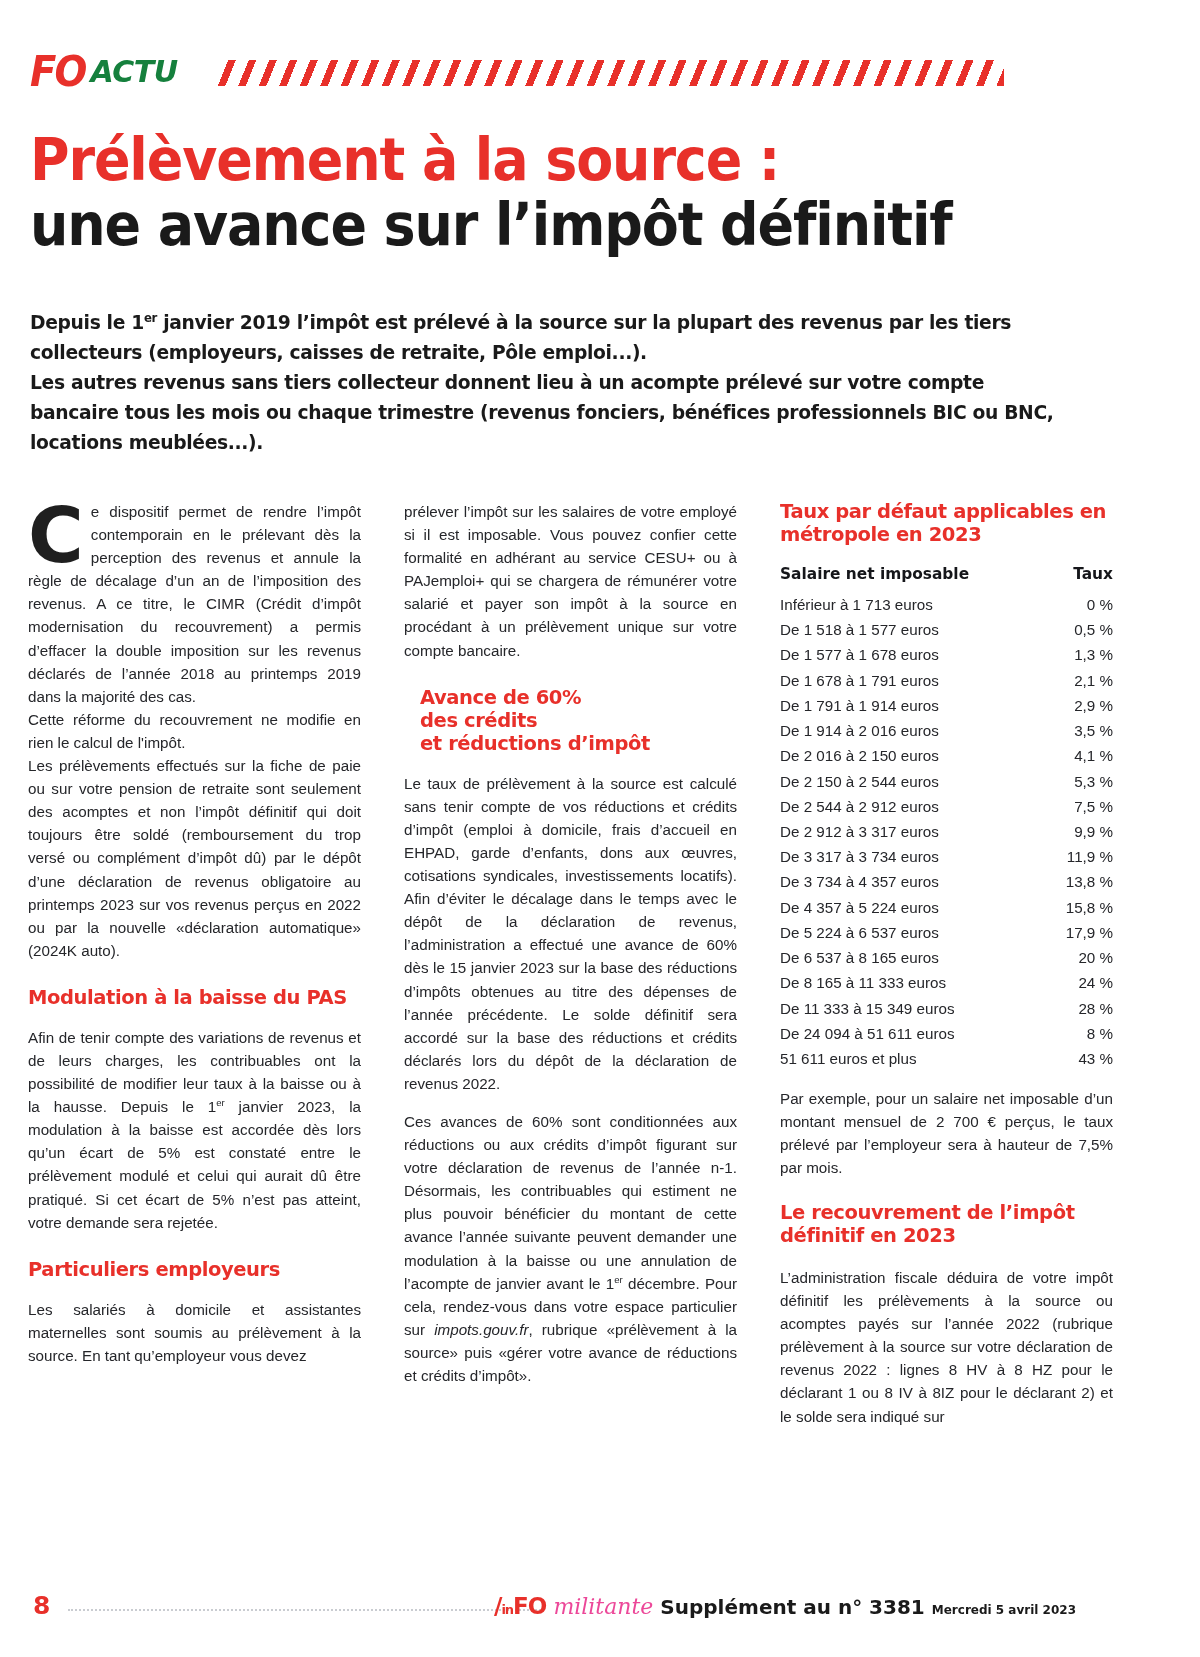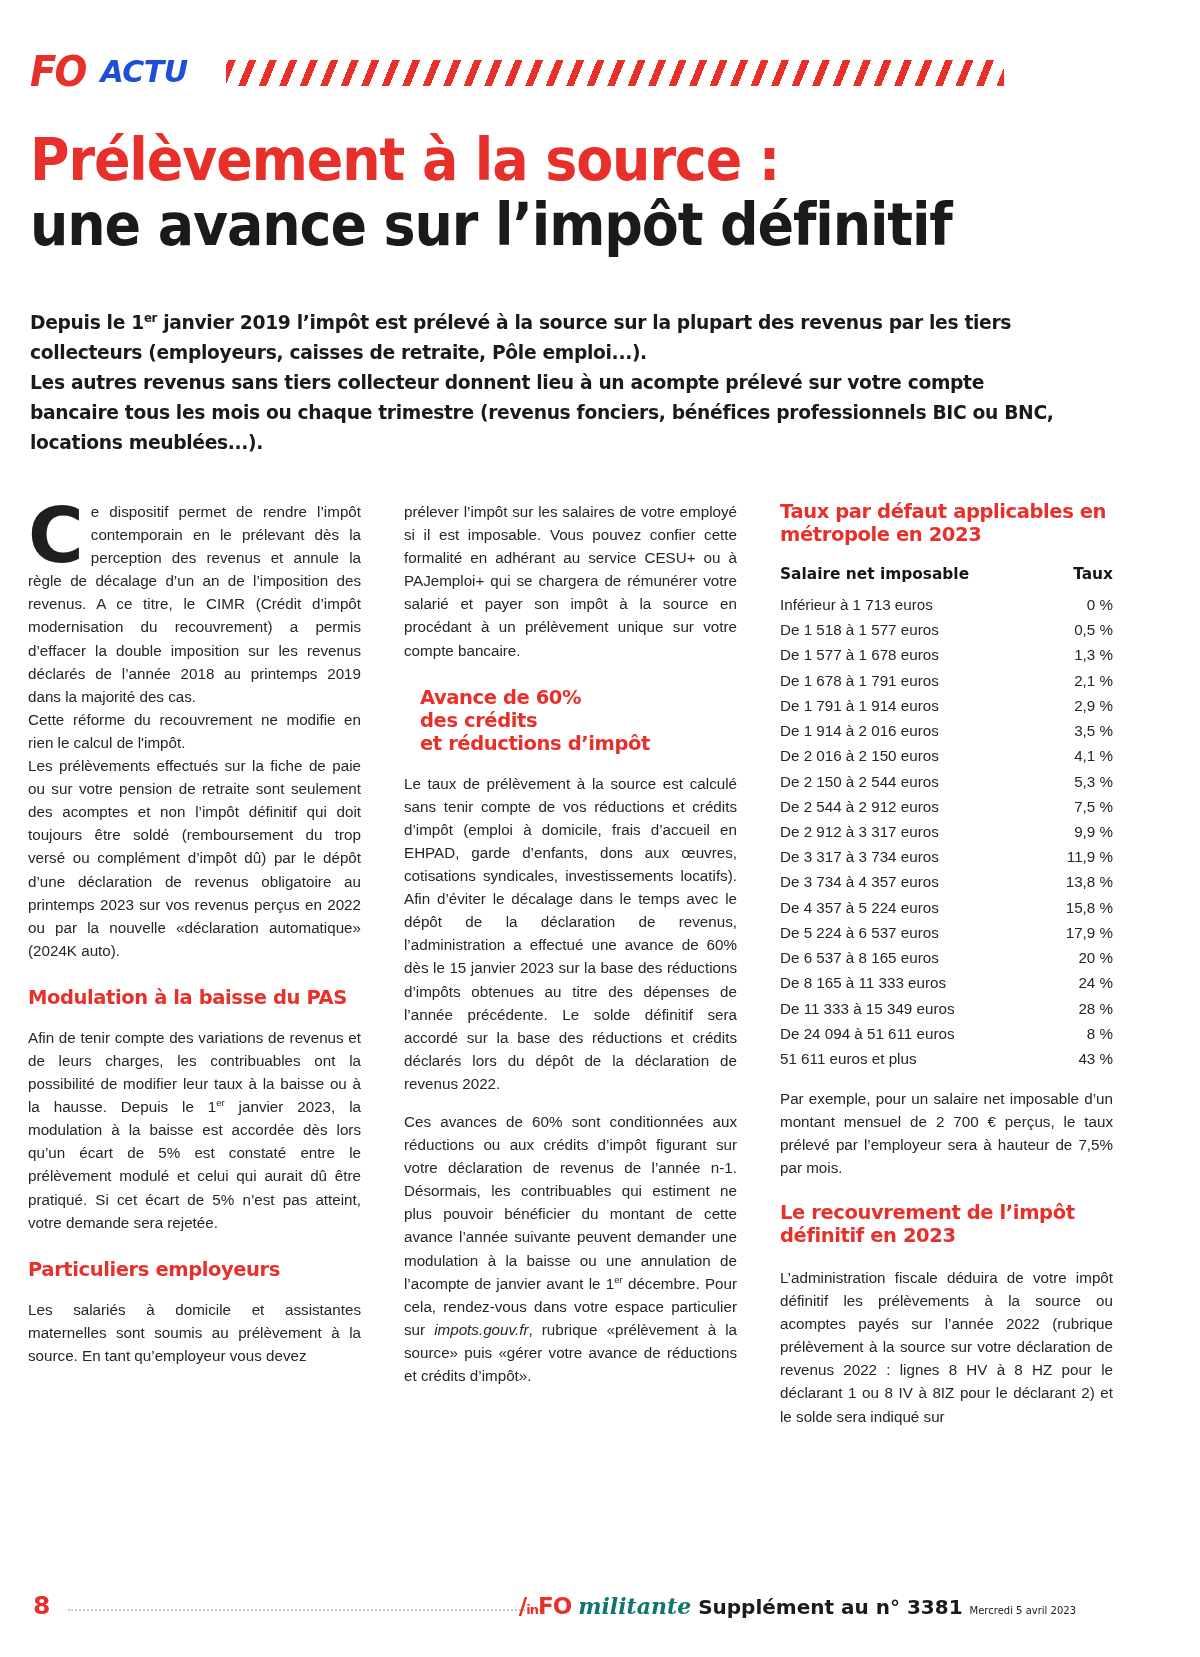--- a/index.html
+++ b/index.html
@@ -43,23 +43,22 @@
     letter-spacing: -2px;
     line-height: 1;
     transform: scaleX(0.92);
     transform-origin: left center;
   }
   .logo-actu {
     font-family: "DejaVu Sans", sans-serif;
     font-size: 30px;
     font-weight: 900;
     font-style: italic;
-    color: #1d4ed8;
+    color: #15803d;
     letter-spacing: -0.5px;
-    margin-left: 10px;
     line-height: 1;
   }
   .hatch {
     flex: 1;
     height: 26px;
     margin-left: 38px;
     margin-top: 2px;
     background-image: repeating-linear-gradient(
         -68deg,
         #e8302a 0px,
@@ -216,33 +215,32 @@
     font-size: 23px;
     font-weight: 900;
     color: #e8302a;
     letter-spacing: -1px;
   }
   .fm-mark .sm { font-size: 13px; }
   .fm-militante {
     font-family: "DejaVu Serif", serif;
     font-size: 22px;
     font-style: italic;
-    color: #0f766e;
-    font-weight: bold;
+    color: #ec4899;
   }
   .fm-supp {
     font-family: "DejaVu Sans", sans-serif;
     font-size: 20px;
     font-weight: 700;
     color: #1a1a1a;
   }
   .fm-date {
     font-family: "DejaVu Sans", sans-serif;
-    font-size: 10px;
-    font-weight: 400;
+    font-size: 12px;
+    font-weight: 700;
     color: #1a1a1a;
   }
 </style>
 </head>
 <body>
 
 <div class="page">
 
   <div class="masthead">
     <span class="logo-fo">FO</span>

